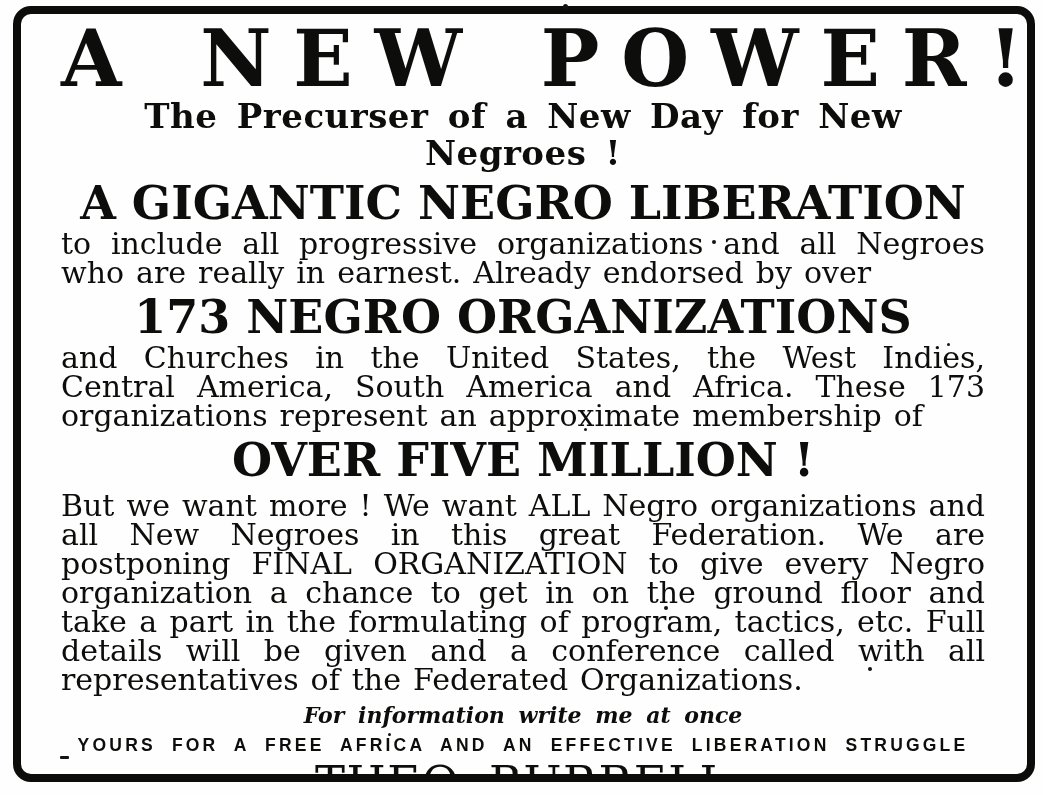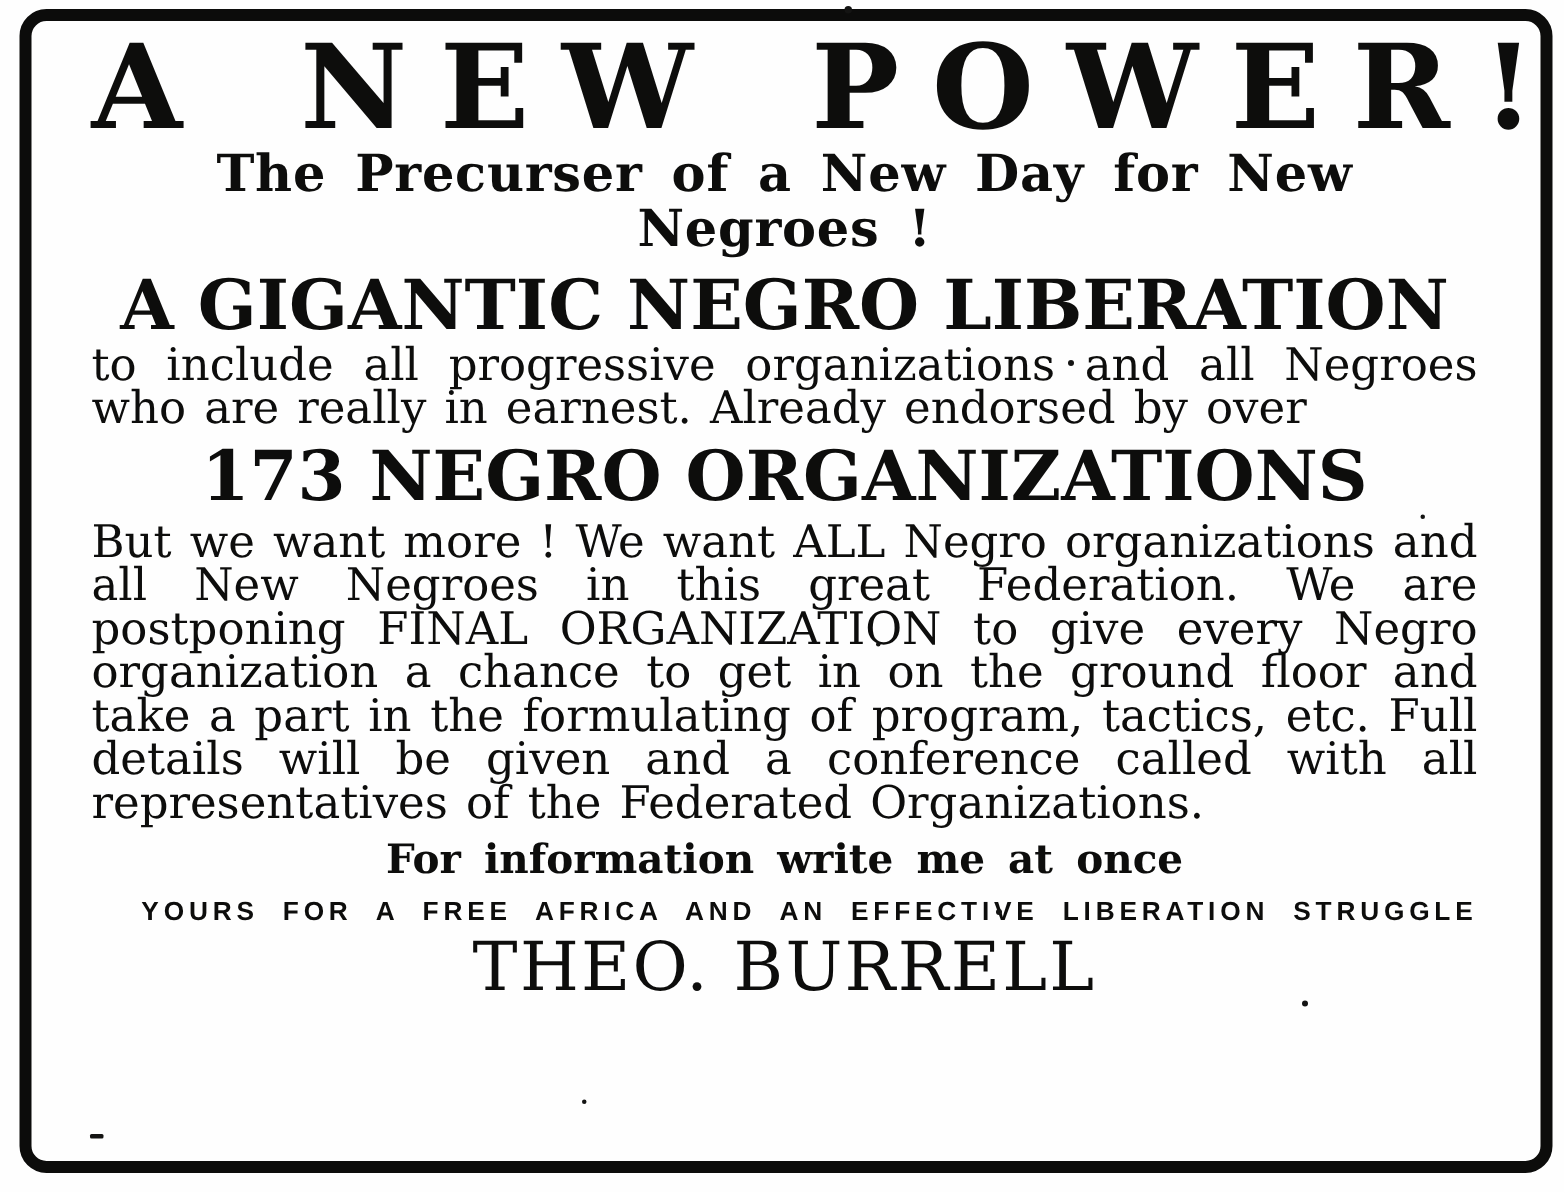--- a/index.html
+++ b/index.html
@@ -53,35 +53,35 @@
   .body-par {
     margin: 2px 0 0 0;
     font-size: 30px;
     line-height: 29px;
     text-align: justify;
     text-align-last: left;
     word-spacing: 2.5px;
   }
   .cta-line {
     margin-top: 9px;
-    font-size: 27px;
+    font-size: 22px;
     line-height: 1.1;
     font-weight: bold;
+    font-style: italic;
     word-spacing: 6px;
   }
   .slogan-line {
     margin-top: 8px;
     font-family: "Liberation Sans", sans-serif;
     font-weight: bold;
     font-size: 17.5px;
     line-height: 1.2;
     letter-spacing: 3.2px;
     word-spacing: 8px;
     white-space: nowrap;
-    text-align: right;
   }
   .signature-name {
     margin-top: 3px;
     font-size: 45px;
     line-height: 1.05;
     font-weight: normal;
     letter-spacing: 1.5px;
   }
   .speck {
     position: absolute;
@@ -98,21 +98,23 @@
     <h1 class="headline">A NEW POWER!</h1>
 
     <div class="subtitle">The Precurser of a New Day for New Negroes !</div>
 
     <h2 class="display-heading">A GIGANTIC NEGRO LIBERATION</h2>
 
     <p class="body-par">to include all progressive organizations and all Negroes who are really in earnest. Already endorsed by over</p>
 
     <h2 class="display-heading">173 NEGRO ORGANIZATIONS</h2>
 
+    <p class="body-par">and Churches in the United States, the West Indies, Central America, South America and Africa. These 173 organizations represent an approximate membership of</p>
 
+    <h2 class="display-heading">OVER FIVE MILLION !</h2>
 
     <p class="body-par" style="margin-top:6px;">But we want more ! We want ALL Negro organizations and all New Negroes in this great Federation. We are postponing FINAL ORGANIZATION to give every Negro organization a chance to get in on the ground floor and take a part in the formulating of program, tactics, etc. Full details will be given and a conference called with all representatives of the Federated Organizations.</p>
 
     <div class="cta-line">For information write me at once</div>
 
     <div class="slogan-line">YOURS FOR A FREE AFRICA AND AN EFFECTIVE LIBERATION STRUGGLE</div>
 
     <div class="signature-name">THEO. BURRELL</div>
 
   </div>

